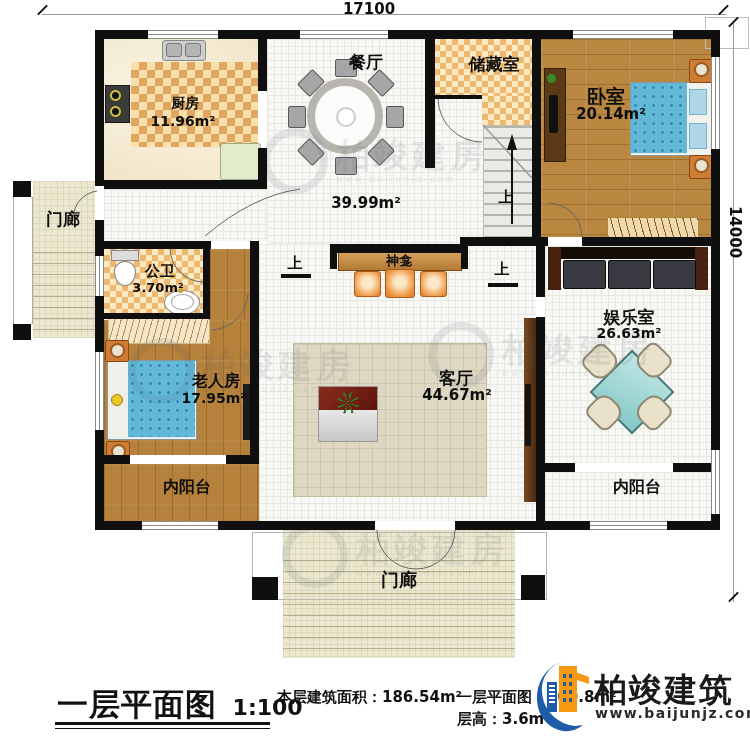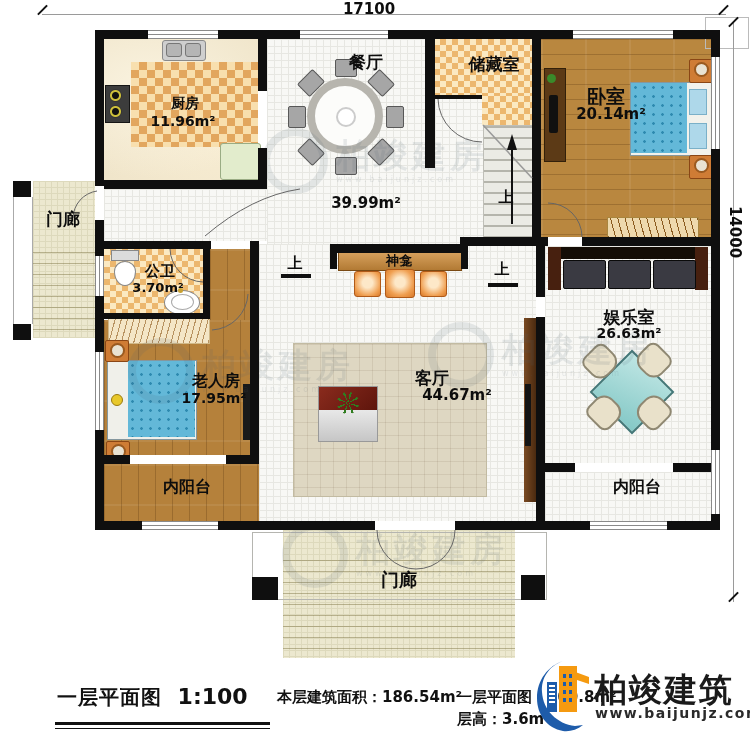--- a/index.html
+++ b/index.html
@@ -279,34 +279,34 @@
   <div class="lbl" style="left:366px;top:62px;font-size:17px">餐厅</div>
   <div class="lbl" style="left:366px;top:203px;font-size:15px">39.99m²</div>
   <div class="lbl" style="left:494px;top:64px;font-size:17px">储藏室</div>
   <div class="lbl" style="left:606px;top:96px;font-size:19px">卧室</div>
   <div class="lbl" style="left:611px;top:114px;font-size:15px">20.14m²</div>
   <div class="lbl" style="left:63px;top:219px;font-size:17px">门廊</div>
   <div class="lbl" style="left:160px;top:271px;font-size:15px">公卫</div>
   <div class="lbl" style="left:158px;top:287px;font-size:13px">3.70m²</div>
   <div class="lbl" style="left:216px;top:381px;font-size:16px">老人房</div>
   <div class="lbl" style="left:214px;top:398px;font-size:14px">17.95m²</div>
-  <div class="lbl" style="left:432px;top:378px;font-size:17px">客厅</div>
+  <div class="lbl" style="left:456px;top:378px;font-size:17px">客厅</div>
   <div class="lbl" style="left:457px;top:395px;font-size:15px">44.67m²</div>
   <div class="lbl" style="left:399px;top:260px;font-size:13px">神龛</div>
   <div class="lbl" style="left:629px;top:317px;font-size:17px">娱乐室</div>
   <div class="lbl" style="left:629px;top:333px;font-size:14px">26.63m²</div>
   <div class="lbl" style="left:187px;top:487px;font-size:16px">内阳台</div>
   <div class="lbl" style="left:637px;top:487px;font-size:16px">内阳台</div>
   <div class="lbl" style="left:399px;top:580px;font-size:18px">门廊</div>
   <div class="lbl" style="left:506px;top:197px;font-size:15px">上</div>
   <div class="lbl" style="left:295px;top:263px;font-size:15px">上</div>
   <div class="lbl" style="left:502px;top:269px;font-size:15px">上</div>
 
   <div class="abs" style="left:57px;top:684px;z-index:10;font-weight:bold;color:#111;white-space:nowrap">
-    <span style="font-size:20px;letter-spacing:1px">一层平面图</span>
+    <span style="font-size:31px;letter-spacing:1px">一层平面图</span>
     <span style="font-size:22px;margin-left:10px">1:100</span>
   </div>
   <i class="abs" style="left:55px;top:722px;width:215px;height:3px;background:#111;z-index:10"></i>
   <i class="abs" style="left:55px;top:728px;width:215px;height:1px;background:#111;z-index:10"></i>
 
   <div class="abs ftr-lbl" style="left:277px;top:688px;z-index:10">
     <span>本层建筑面积：</span><span>186.54m²</span>
   </div>
   <div class="abs ftr-lbl" style="left:457px;top:688px;z-index:10">
     <span>一层平面图：</span><span>200.8m²</span>

